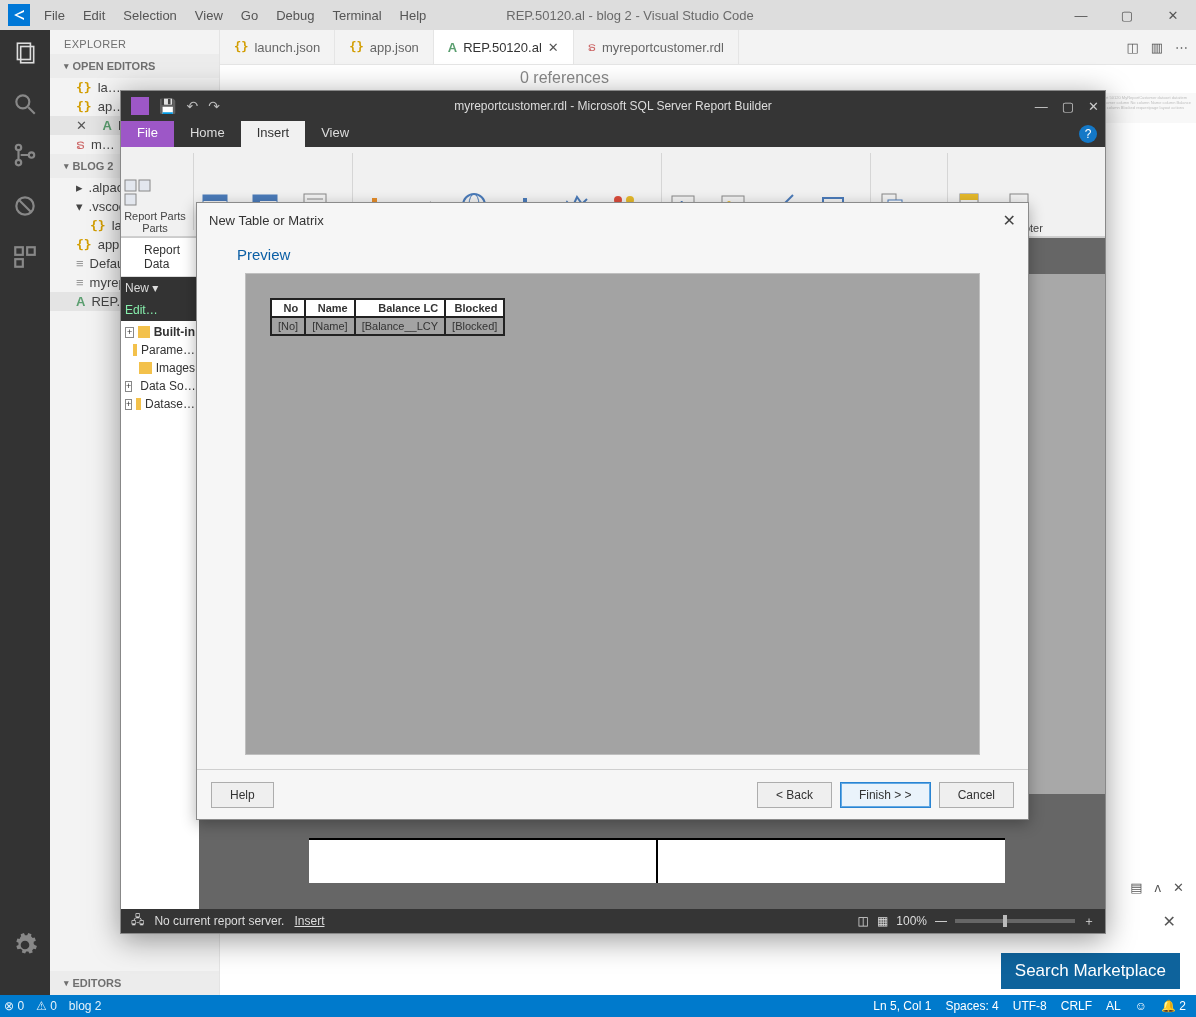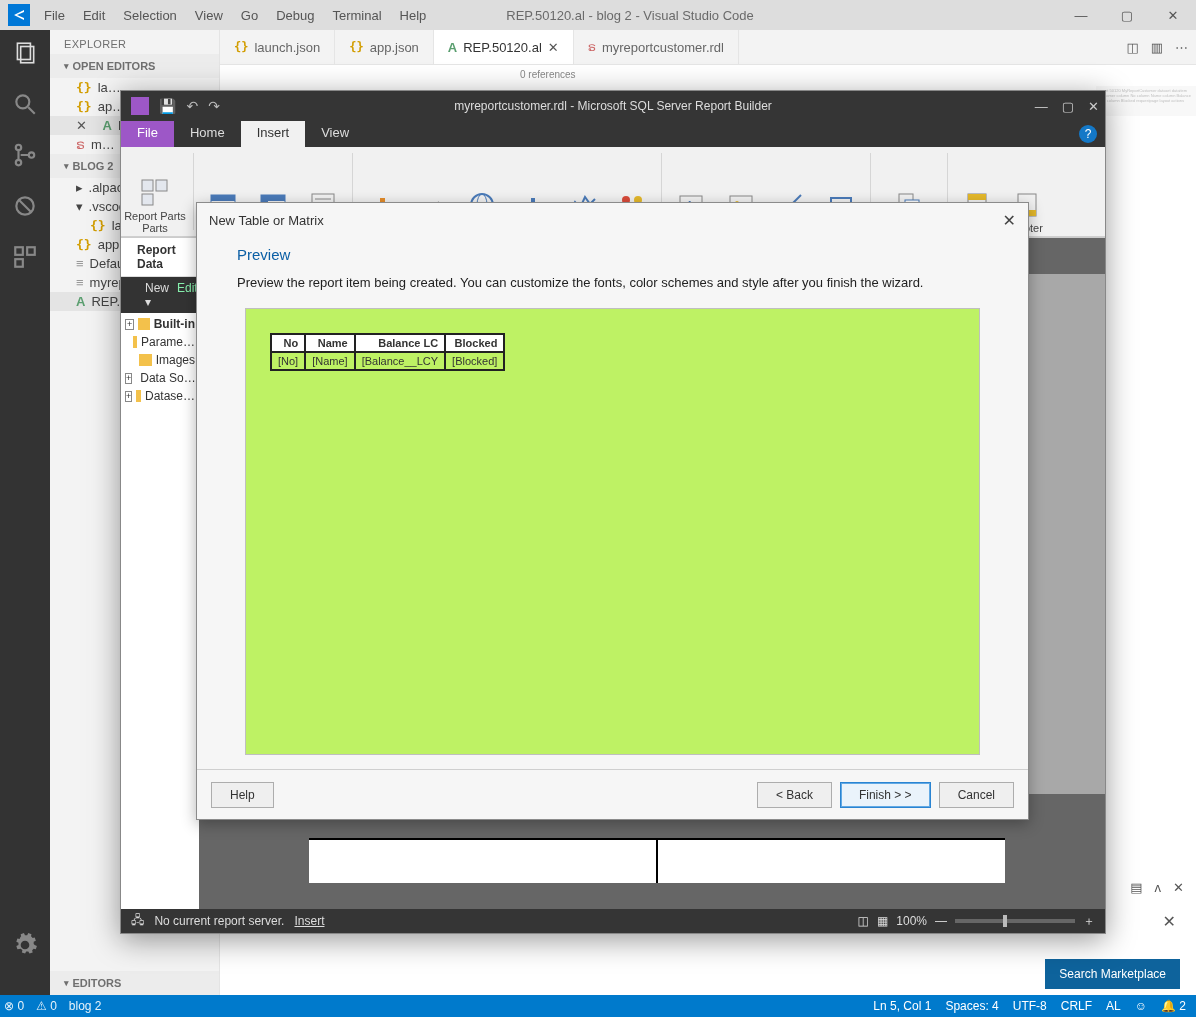--- a/index.html
+++ b/index.html
@@ -25,72 +25,72 @@
   .brace { color:#d29d00; font-weight:bold; font-family:Consolas,monospace; }
   .feed { color:#c66; }
   .sidebar .outline { margin-top:auto; }
   
   .editor { flex:1; display:flex; flex-direction:column; position:relative; }
   .tabs { height:35px; background:#f3f3f3; display:flex; align-items:stretch; border-bottom:1px solid #e5e5e5; }
   .tab { display:flex; align-items:center; gap:6px; padding:0 14px; color:#666; font-size:13px; border-right:1px solid #e5e5e5; }
   .tab.active { background:#fff; color:#333; }
   .tab .brace, .tab .feed { font-size:12px; }
   .tab-actions { margin-left:auto; display:flex; align-items:center; gap:12px; padding-right:8px; color:#555; }
-  .breadcrumb { padding:4px 40px 6px 300px; font-size:10px; color:#888; }
+  .breadcrumb { padding:4px 40px 6px 300px; font-size:16px; color:#888; }
   .canvas { flex:1; background:#fff; position:relative; }
   .canvas .minimap { position:absolute; top:0; right:0; width:100px; height:30px; background:#f8f8f8; font-size:4px; color:#bfbfbf; overflow:hidden; line-height:5px; padding:2px;}
   .toast-btns { position:absolute; right:16px; bottom:6px; display:flex; gap:8px; }
-  .toast-btns button { background:#0e639c; color:#fff; border:none; padding:8px 14px; font-size:12px; }
+  .toast-btns button { background:#0e639c; color:#fff; border:none; padding:8px 14px; font-size:17px; }
   .toast-close { position:absolute; right:20px; bottom:64px; color:#555; font-size:16px; }
   .panel-icons { position:absolute; right:12px; bottom:100px; color:#555; display:flex; align-items:center; gap:12px; }
   
   .statusbar { position:absolute; left:0; right:0; bottom:0; height:22px; background:#007acc; color:#fff; display:flex; align-items:center; font-size:12px; padding:0 10px 0 4px; gap:12px; }
   .statusbar .right { margin-left:auto; display:flex; gap:14px; }
   .statusbar .sep { opacity:.9; }
   
   .rb-window { position:absolute; left:120px; top:90px; width:986px; height:844px; background:#fff; box-shadow:0 6px 28px rgba(0,0,0,.4); display:flex; flex-direction:column; border:1px solid #888; }
   .rb-titlebar { height:30px; background:#353535; color:#ccc; display:flex; align-items:center; position:relative; }
   .rb-titlebar .rb-logo { width:18px; height:18px; background:#9d57c7; margin:0 6px 0 10px; }
   .rb-qat { display:flex; gap:10px; color:#bbb; font-size:14px; padding-left:4px; }
   .rb-titlebar .title { position:absolute; left:50%; transform:translateX(-50%); font-size:12px; color:#ddd; }
   .rb-winbtns { position:absolute; right:6px; display:flex; gap:14px; color:#ccc; font-size:13px; }
   .rb-ribbon-tabs { height:26px; background:#353535; display:flex; align-items:stretch; color:#ddd; font-size:13px; position:relative;}
   .rb-ribbon-tabs .tabbtn { padding:4px 16px; }
   .rb-ribbon-tabs .tabbtn.file { background:#9d57c7; color:#fff; }
   .rb-ribbon-tabs .tabbtn.active { background:#f1f1f1; color:#333; }
   .rb-ribbon-tabs .help { position:absolute; right:8px; top:4px; width:18px; height:18px; border-radius:50%; background:#1478c7; color:#fff; text-align:center; font-size:12px; line-height:18px;}
   .rb-ribbon { height:90px; background:#f1f1f1; border-bottom:1px solid #cfcfcf; display:flex; }
   .rb-group { display:flex; align-items:stretch; }
-  .rb-item { width:50px; display:flex; flex-direction:column; align-items:center; justify-content:flex-end; padding:0 2px 2px; gap:2px; }
+  .rb-item { width:50px; display:flex; flex-direction:column; justify-content:flex-end; padding:0 2px 2px; gap:2px; }
   .rb-item.wide { width:68px; }
   .rb-item svg { width:30px; height:30px; }
   .rb-item span { font-size:11px; color:#444; text-align:center; line-height:1.1; }
   .rb-sublabel{ font-size:11px; color:#777; text-align:center; margin-top:-2px;}
   .rb-sep { width:1px; background:#d6d6d6; margin:6px 4px; }
   .rb-body { flex:1; display:flex; background:#fff; border-top:1px solid #ccc; }
   .rb-reportdata { width:78px; display:flex; flex-direction:column; background:#fff; }
-  .rd-hdr { background:#fff; color:#333; font-size:12px; padding:5px 16px; font-weight:700; border-bottom:1px solid #ddd;}
-  .rd-toolbar { background:#333; color:#ddd; font-size:12px; display:flex; gap:8px; padding:4px 24px; }
+  .rd-hdr { background:#fff; color:#333; font-size:12px; padding:5px 23px; font-weight:400; border-bottom:1px solid #ddd;}
+  .rd-toolbar { background:#333; color:#ddd; font-size:12px; display:flex; gap:8px; padding:4px 4px;flex-direction:column; }
   .rd-tree { font-size:12px; padding:2px 0; }
   .rd-tree .node { display:flex; align-items:center; gap:4px; padding:2px 4px; white-space:nowrap; }
   .rd-tree .fld { width:14px; height:12px; background:#f3c14b; }
   .rd-tree .plus { width:11px; height:11px; border:1px solid #888; display:flex; align-items:center; justify-content:center; font-size:9px; line-height:1; }
   .rb-statusbar { height:24px; background:#353535; color:#ddd; font-size:12px; display:flex; align-items:center; padding:0 10px; gap:10px; position:relative;}
   .rb-statusbar .connect { text-decoration:underline; }
   .rb-zoom { position:absolute; right:10px; display:flex; align-items:center; gap:8px; }
   .rb-zoom .track { width:120px; height:4px; background:#666; position:relative; }
   .rb-zoom .track::after{content:"";position:absolute;left:48px;top:-4px;width:4px;height:12px;background:#bbb;}
   
   .wizard { position:absolute; left:196px; top:202px; width:833px; height:618px; background:#f6f6f6; border:1px solid #8b8b8b; box-shadow:0 4px 14px rgba(0,0,0,.3); display:flex; flex-direction:column; }
   .wz-hdr { display:flex; align-items:center; justify-content:space-between; padding:8px 12px 4px 12px; background:#f6f6f6;}
   .wz-hdr span.title { font-size:13px; color:#333; }
   .wz-hdr .close { font-size:16px; color:#444; }
   .wz-sub { font-size:15px; color:#0b5fa5; padding:12px 40px 10px; }
   .wz-desc { font-size:13px; color:#222; padding:2px 40px 18px; }
-  .wz-preview { flex:1; margin:0 48px 14px; border:1px solid #bfbfbf; background:#bef264; padding:24px; }
+  .wz-preview { flex:1; margin:0 48px 14px; border:1px solid #bfbfbf; background:#a3a3a3; padding:24px; }
   .tbl { border-collapse:collapse; margin:0; }
   .tbl th,.tbl td { border:2px solid #222; font-size:11px; padding:2px 6px; white-space:nowrap; }
   .tbl th { text-align:right; font-weight:bold; background:#fff; }
   .tbl td { text-align:left; border-top:1px solid #222; }
   .wz-foot { height:50px; border-top:1px solid #cfcfcf; display:flex; align-items:center; padding:0 14px; gap:8px; }
   .wz-foot .btn { height:26px; padding:0 18px; background:#efefef; border:1px solid #adadad; font-size:12px; color:#333; }
   .wz-foot .btn.primary { border:1px solid #2a84d2; background:#eaf3fb; box-shadow:inset 0 0 0 1px #62a9e4; }
   .wz-foot .spacer { flex:1; }
 </style>
 </head>
@@ -484,21 +484,20 @@
     </div>
   </div>
 </div>
 
 <div class="wizard">
   <div class="wz-hdr">
     <span class="title">New Table or Matrix</span>
     <span class="close">✕</span>
   </div>
   <div class="wz-sub">Preview</div>
-  <div class="wz-desc">Preview the report item being created. You can customize the fonts, color schemes and style after you finish the wizard.</div>
   <div class="wz-preview">
     <table class="tbl">
       <tbody>
           <tr>
         <th>No</th>
         <th>Name</th>
         <th>Balance LC</th>
         <th>Blocked</th>
       </tr>
       <tr>

